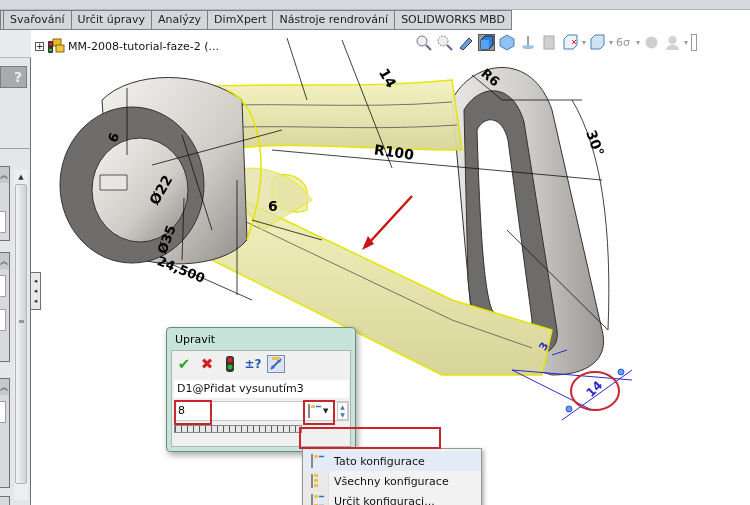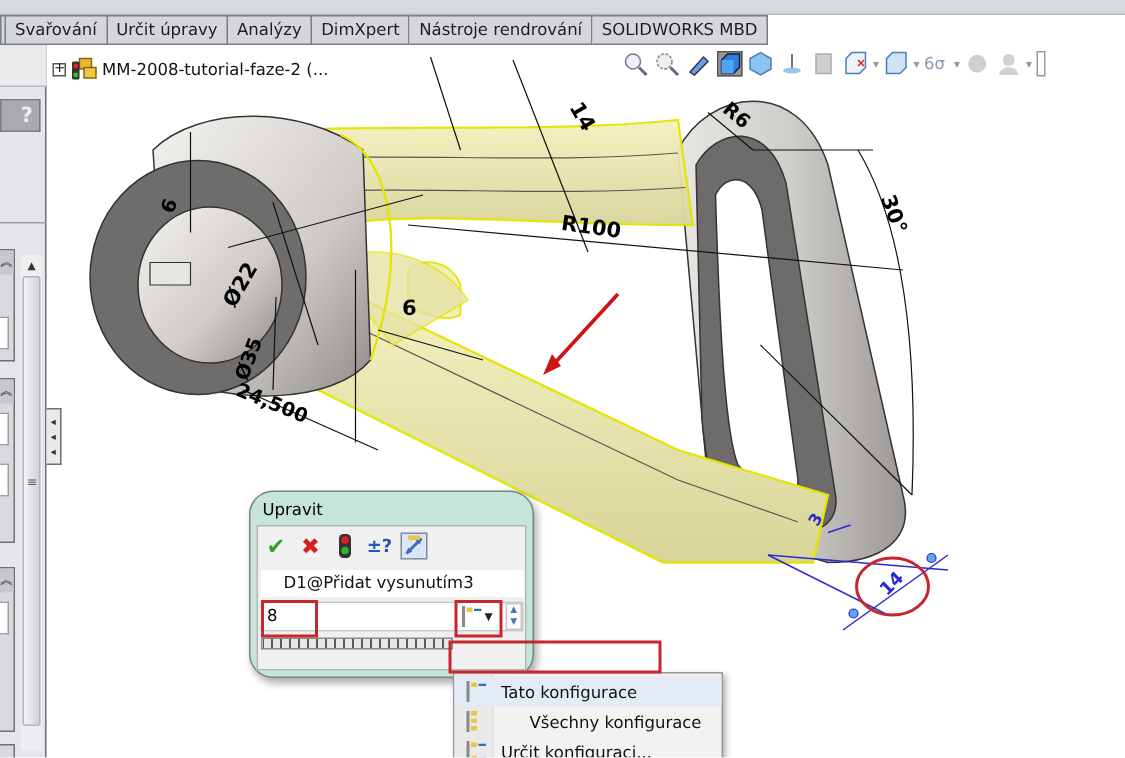--- a/index.html
+++ b/index.html
@@ -33,27 +33,27 @@
   .plus-box { width: 9px; height: 9px; border: 1px solid #555; font-size: 9px; line-height: 7px; text-align: center; color: #000; background: #fff; }
   .asm-icon { width: 18px; height: 16px; position: relative; }
   .heads-up { position: absolute; left: 383px; top: 4px; display: flex; align-items: center; gap: 4px; }
   .hu-icon { width: 17px; height: 17px; position: relative; }
   .hu-drop { font-size: 8px; color: #999; margin: 0 -1px; }
 
   
   .model { position: absolute; left: 0; top: 0; }
 
   
-  .dialog { position: absolute; left: 166px; top: 327px; width: 190px; height: 125px; background: #c6e4d9; border: 1px solid #6f8a80; border-radius: 16px; box-shadow: 2px 3px 6px rgba(0,0,0,0.35); }
+  .dialog { position: absolute; left: 166px; top: 327px; width: 190px; height: 125px; background: #c6e4d9; border: 1px solid #6f8a80; border-radius: 4px; box-shadow: 2px 3px 6px rgba(0,0,0,0.35); }
   .dlg-title { position: absolute; left: 8px; top: 5px; font-size: 11px; color: #000; }
   .dlg-body { position: absolute; left: 4px; top: 22px; width: 180px; height: 97px; background: #f0f0f0; border: 1px solid #a9b8b2; }
   .dlg-btns { position: absolute; left: 3px; top: 4px; display: flex; gap: 5px; align-items: center; }
   .dlg-btn { width: 18px; height: 18px; font-size: 15px; line-height: 18px; text-align: center; }
   .dlg-btn.active { border: 1px solid #7a8ea5; background: #dbe6f2; }
-  .dlg-dimname { position: absolute; left: 2px; top: 29px; width: 175px; height: 18px; background: #fff; font-size: 11px; color: #111; line-height: 18px; padding-left: 15px; }
+  .dlg-dimname { position: absolute; left: 2px; top: 29px; width: 175px; height: 18px; background: #fff; font-size: 11px; color: #111; line-height: 18px; padding-left: 3px; }
   .dlg-input { position: absolute; left: 2px; top: 50px; width: 175px; height: 20px; background: #fff; border: 1px solid #c9c9c9; font-size: 11px; line-height: 18px; padding-left: 3px; color: #000; }
   .hl-val { position: absolute; left: 2px; top: 49px; width: 38px; height: 25px; border: 2px solid #c8262e; }
   .cfg-btn { position: absolute; left: 134px; top: 52px; width: 16px; height: 16px; }
   .cfg-drop { position: absolute; left: 151px; top: 52px; width: 8px; height: 16px; font-size: 7px; line-height: 16px; color: #222; }
   .hl-cfg { position: absolute; left: 131px; top: 49px; width: 32px; height: 25px; border: 2px solid #c8262e; }
   .spin { position: absolute; left: 165px; top: 51px; width: 11px; height: 18px; font-size: 6px; color: #4a7bb0; line-height: 8px; text-align: center; border: 1px solid #c9c9c9; }
   .dlg-thumbwheel { position: absolute; left: 2px; top: 74px; width: 128px; height: 8px; background: repeating-linear-gradient(to right, #5a5a5a 0 1px, #e8e8e8 1px 6px); border: 1px solid #888; }
 
   
   .menu { position: absolute; left: 302px; top: 424px; width: 180px; height: 66px; background: #f2f2f2; border: 1px solid #979797; box-shadow: 2px 2px 4px rgba(0,0,0,0.3); margin-top: 24px; }
@@ -322,21 +322,21 @@
       <div class="menu-item sel" style="top:2px;">
         <span class="mi-icon">
           <svg width="16" height="16">
               <rect x="2" y="1" width="2" height="14" fill="#888"></rect>
               <rect x="5" y="2" width="4" height="3" fill="#e9c44a"></rect>
               <line x1="10" y1="3.5" x2="15" y2="3.5" stroke="#2a6fd0" stroke-width="1.5"></line>
             </svg>
         </span>
         <span>Tato konfigurace</span>
       </div>
-      <div class="menu-item" style="top:22px;gap:19px;">
+      <div class="menu-item" style="top:22px;">
         <span class="mi-icon">
           <svg width="16" height="16">
               <rect x="2" y="1" width="2" height="14" fill="#888"></rect>
               <rect x="5" y="1" width="4" height="3" fill="#e9c44a"></rect>
               <rect x="5" y="6" width="4" height="3" fill="#e9c44a"></rect>
               <rect x="5" y="11" width="4" height="3" fill="#e9c44a"></rect>
             </svg>
         </span>
         <span>Všechny konfigurace</span>
       </div>

